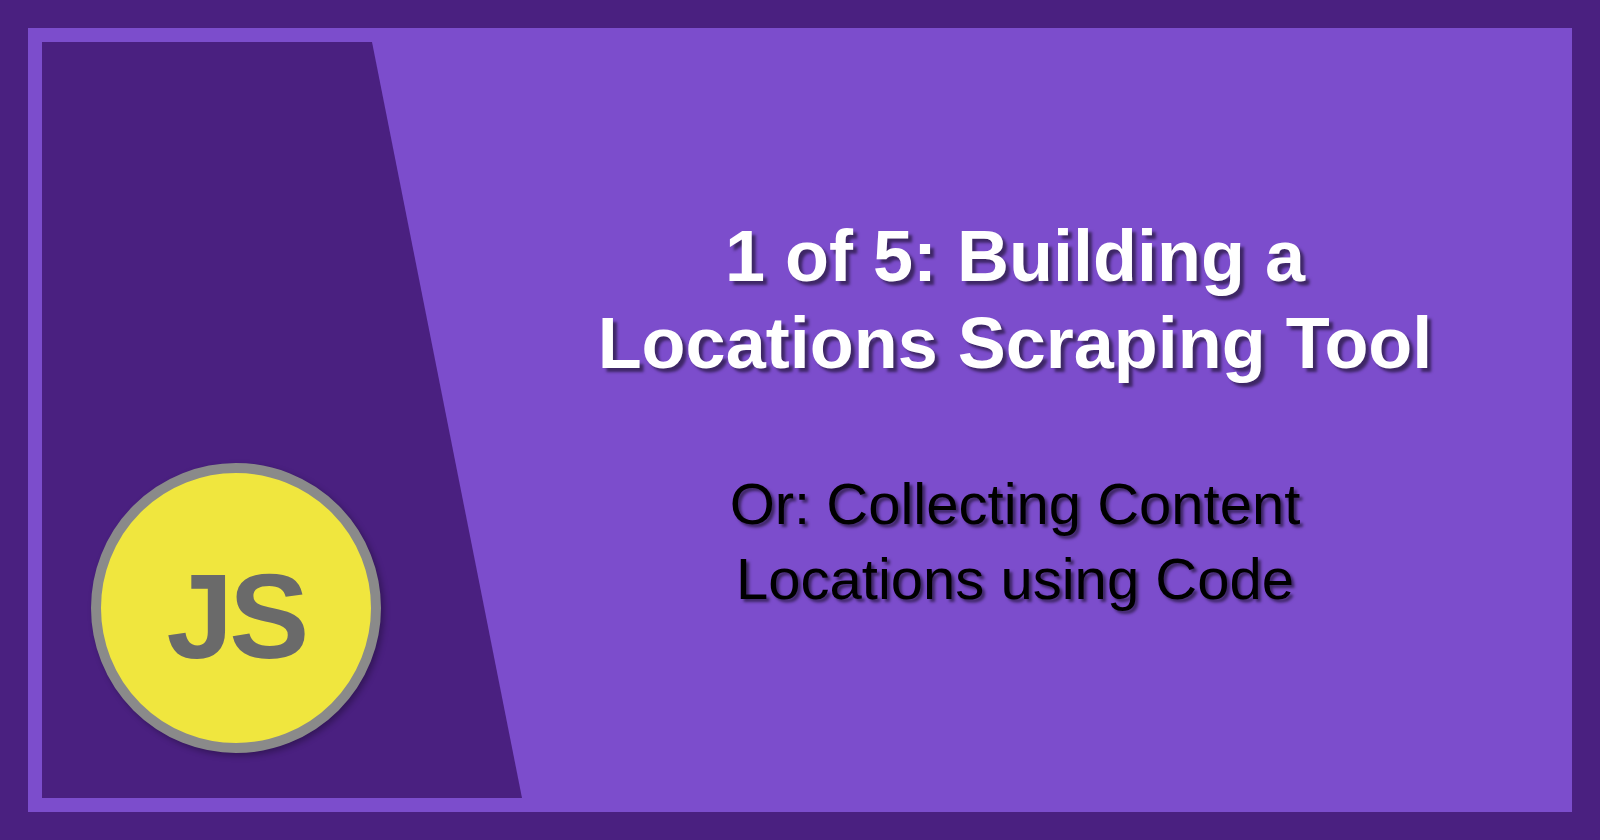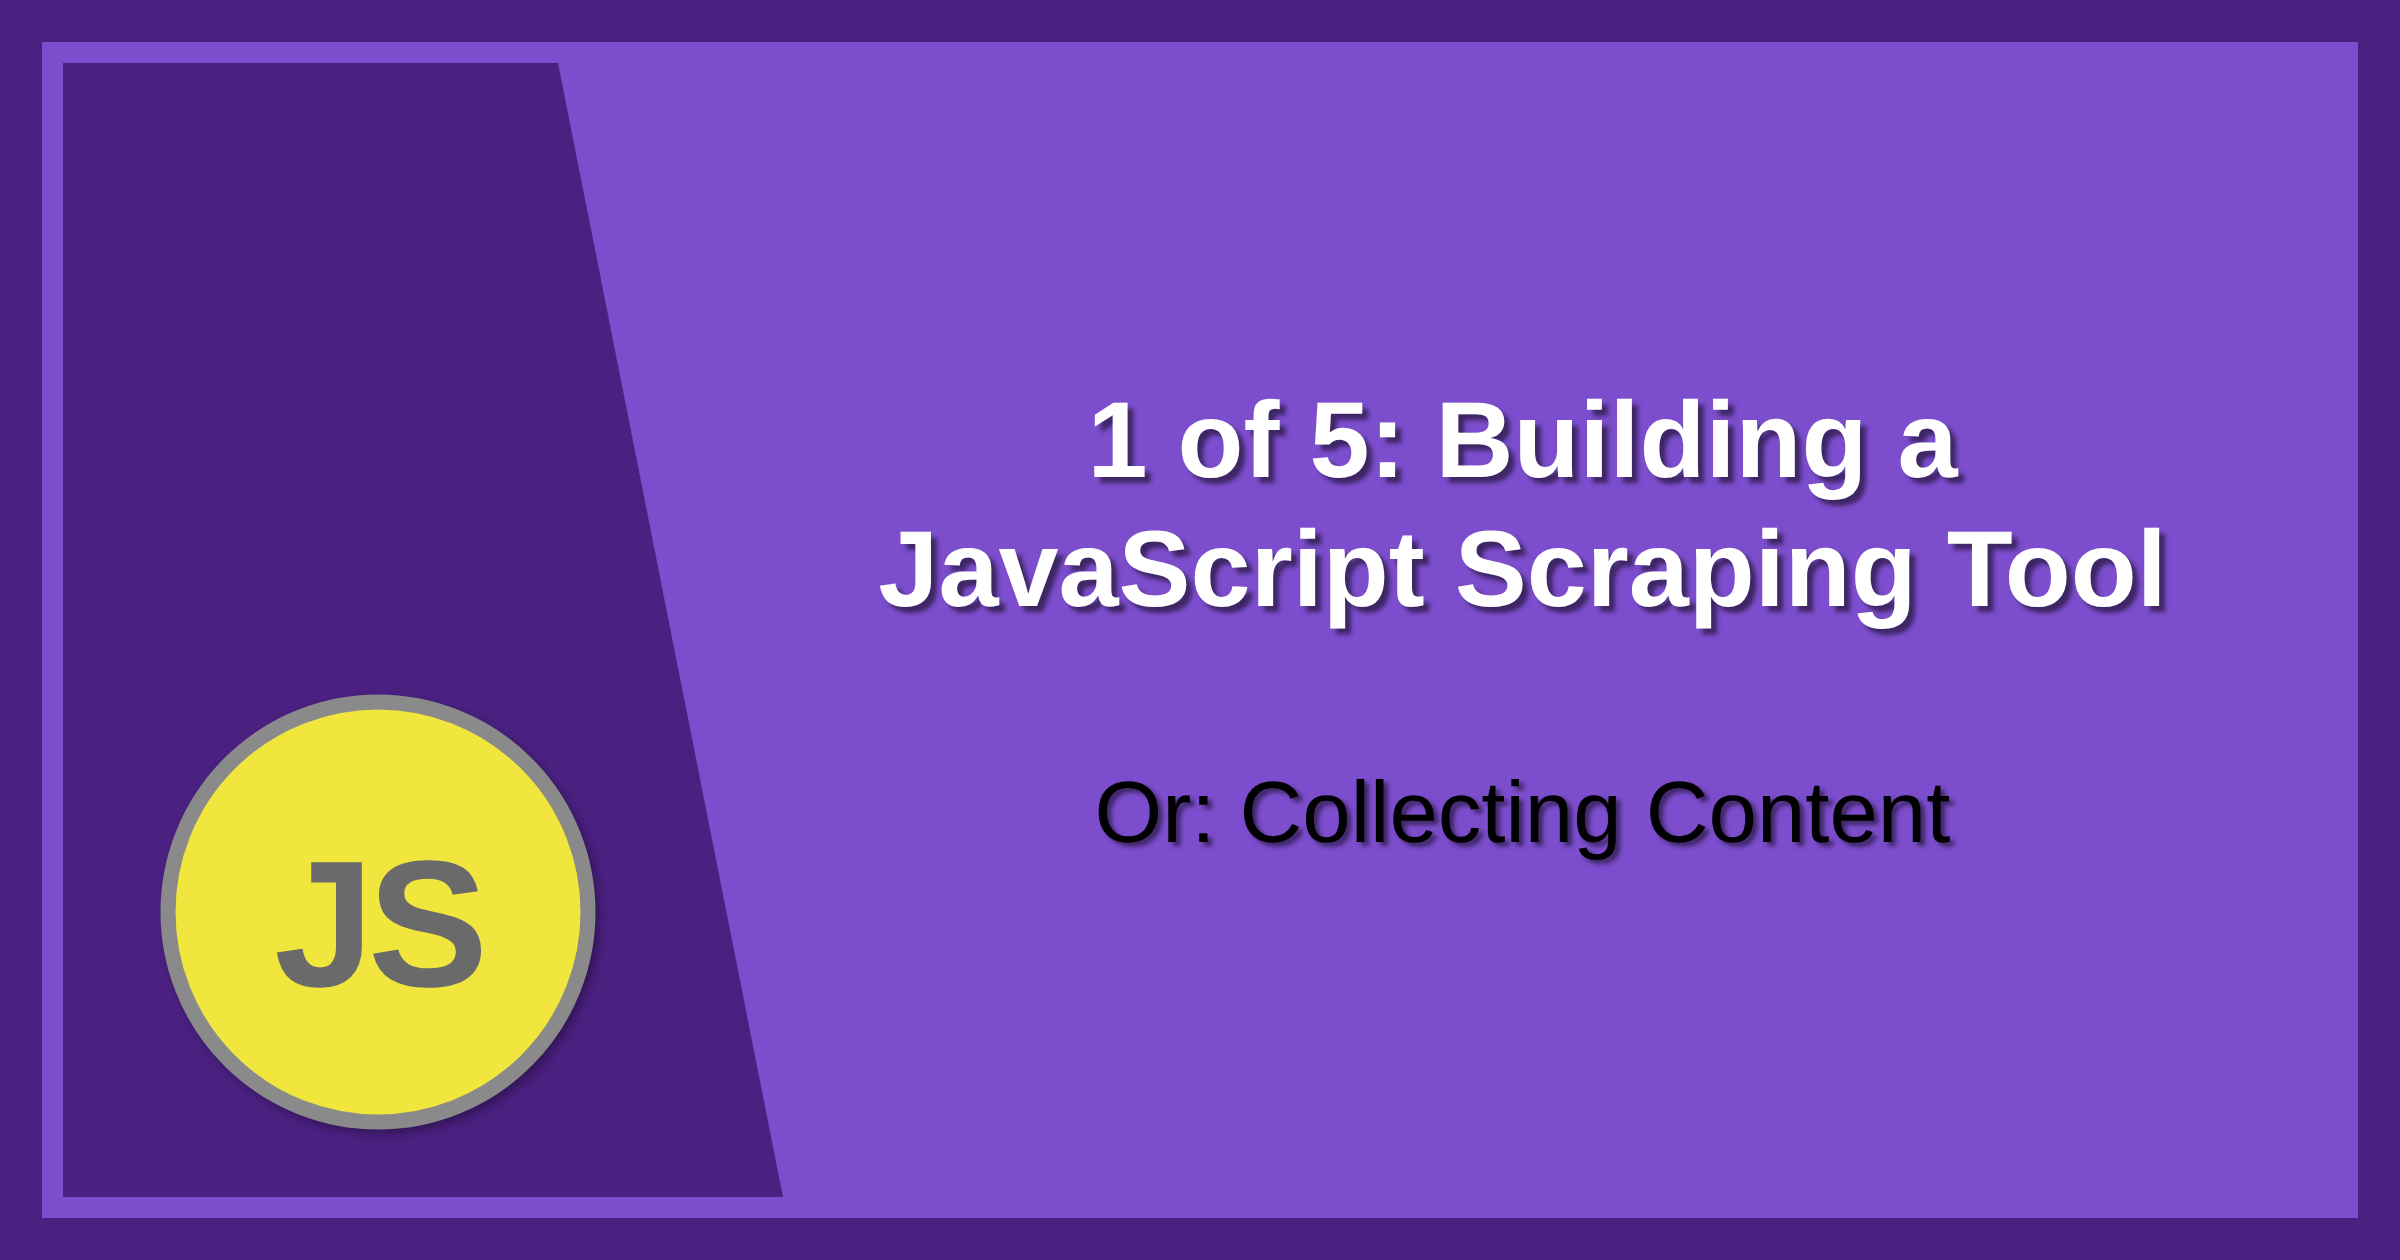--- a/index.html
+++ b/index.html
@@ -44,21 +44,21 @@
       top: 0;
       left: 0;
       width: 100%;
       height: 100%;
       background: linear-gradient(to right, transparent calc(100% - 20px), rgba(0,0,0,0.35));
       clip-path: polygon(330px 0, 350px 0, 490px 100%, 470px 100%);
     }
     .js-badge {
       position: absolute;
       bottom: 45px;
-      left: 65px;
+      left: 49px;
       width: 290px;
       height: 290px;
       border-radius: 50%;
       background: #f0e63e;
       border: 10px solid #8a8a8a;
       display: flex;
       align-items: center;
       justify-content: center;
       box-shadow: 3px 3px 6px rgba(0,0,0,0.3);
     }
@@ -105,20 +105,21 @@
 <div class="outer-frame">
   <div class="inner-border">
     <div class="dark-panel"></div>
     <div class="dark-panel-edge"></div>
     <div class="js-badge">
       <span class="js-text">JS</span>
     </div>
     <div class="content">
       <div class="main-title">
         <span>1 of 5: Building a</span><br>
-        <span>JavaScript Scraping Tool</span>
+        <span>Locations Scraping Tool</span>
       </div>
       <div class="subtitle">
         <span>Or: Collecting Content</span><br>
+        <span>Locations using Code</span>
       </div>
     </div>
   </div>
 </div>
 
 </body></html>

